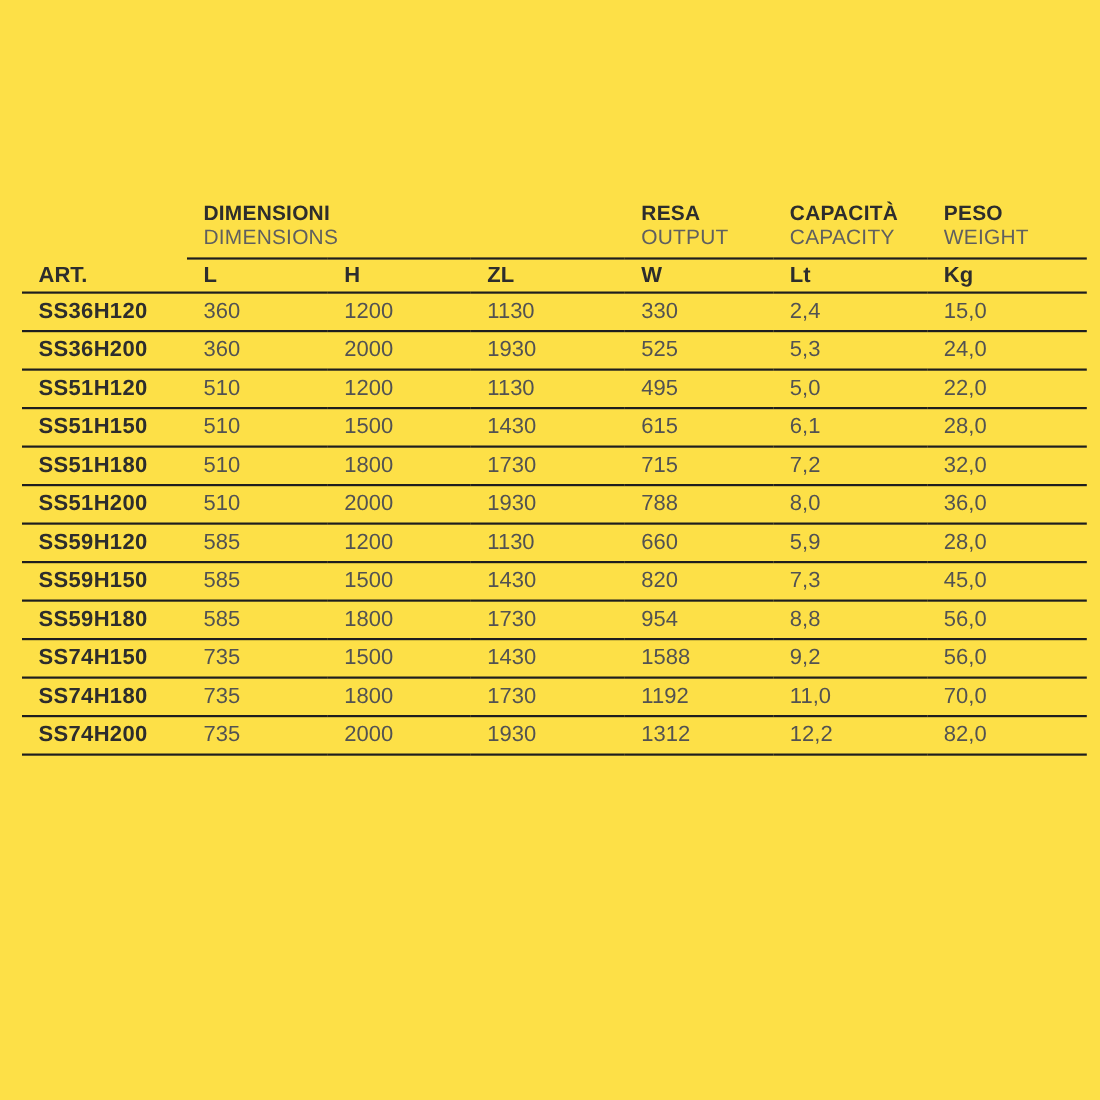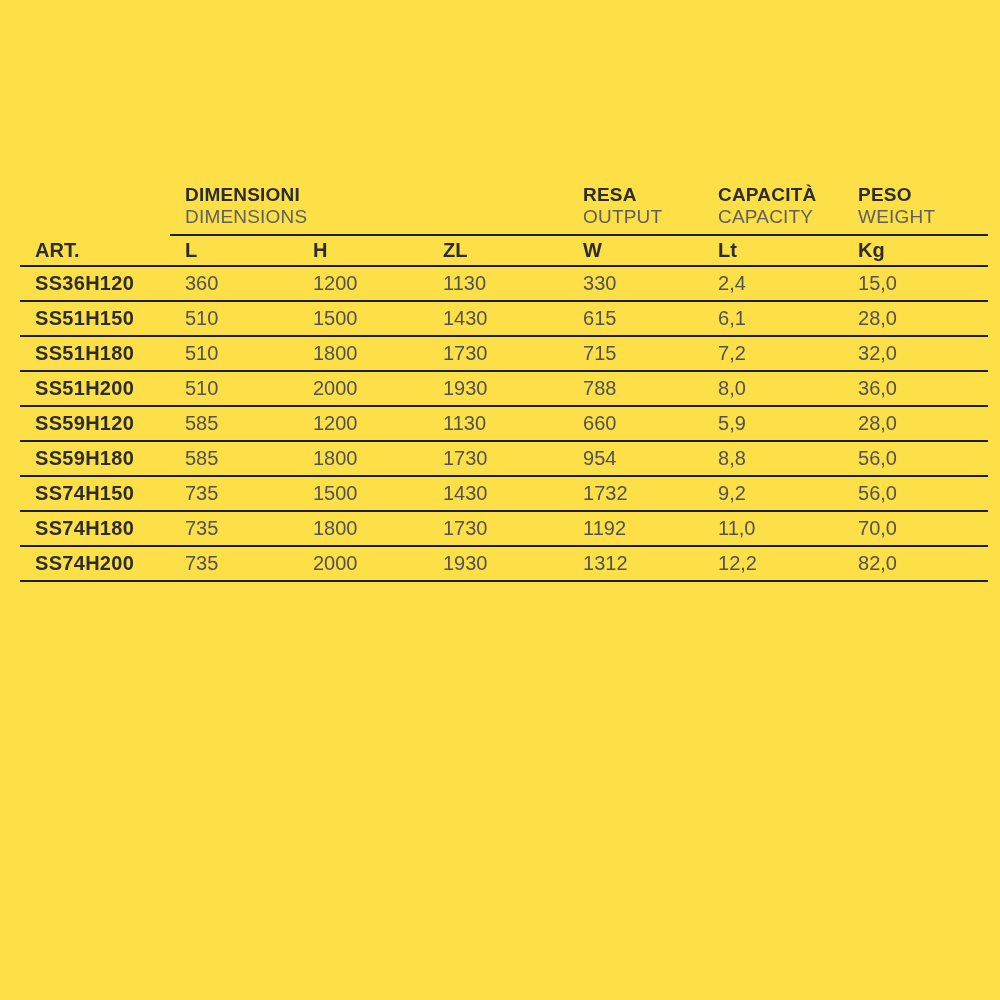--- a/index.html
+++ b/index.html
@@ -131,20 +131,38 @@
         <tr>
           <td class="art-col code">SS36H120</td>
           <td class="val">360</td>
           <td class="val">1200</td>
           <td class="val">1130</td>
           <td class="val">330</td>
           <td class="val">2,4</td>
           <td class="val">15,0</td>
         </tr>
         <tr>
+          <td class="art-col code">SS36H200</td>
+          <td class="val">360</td>
+          <td class="val">2000</td>
+          <td class="val">1930</td>
+          <td class="val">525</td>
+          <td class="val">5,3</td>
+          <td class="val">24,0</td>
+        </tr>
+        <tr>
+          <td class="art-col code">SS51H120</td>
+          <td class="val">510</td>
+          <td class="val">1200</td>
+          <td class="val">1130</td>
+          <td class="val">495</td>
+          <td class="val">5,0</td>
+          <td class="val">22,0</td>
+        </tr>
+        <tr>
           <td class="art-col code">SS51H150</td>
           <td class="val">510</td>
           <td class="val">1500</td>
           <td class="val">1430</td>
           <td class="val">615</td>
           <td class="val">6,1</td>
           <td class="val">28,0</td>
         </tr>
         <tr>
           <td class="art-col code">SS51H180</td>
@@ -167,34 +185,43 @@
         <tr>
           <td class="art-col code">SS59H120</td>
           <td class="val">585</td>
           <td class="val">1200</td>
           <td class="val">1130</td>
           <td class="val">660</td>
           <td class="val">5,9</td>
           <td class="val">28,0</td>
         </tr>
         <tr>
+          <td class="art-col code">SS59H150</td>
+          <td class="val">585</td>
+          <td class="val">1500</td>
+          <td class="val">1430</td>
+          <td class="val">820</td>
+          <td class="val">7,3</td>
+          <td class="val">45,0</td>
+        </tr>
+        <tr>
           <td class="art-col code">SS59H180</td>
           <td class="val">585</td>
           <td class="val">1800</td>
           <td class="val">1730</td>
           <td class="val">954</td>
           <td class="val">8,8</td>
           <td class="val">56,0</td>
         </tr>
         <tr>
           <td class="art-col code">SS74H150</td>
           <td class="val">735</td>
           <td class="val">1500</td>
           <td class="val">1430</td>
-          <td class="val">1732</td>
+          <td class="val">1588</td>
           <td class="val">9,2</td>
           <td class="val">56,0</td>
         </tr>
         <tr>
           <td class="art-col code">SS74H180</td>
           <td class="val">735</td>
           <td class="val">1800</td>
           <td class="val">1730</td>
           <td class="val">1192</td>
           <td class="val">11,0</td>

